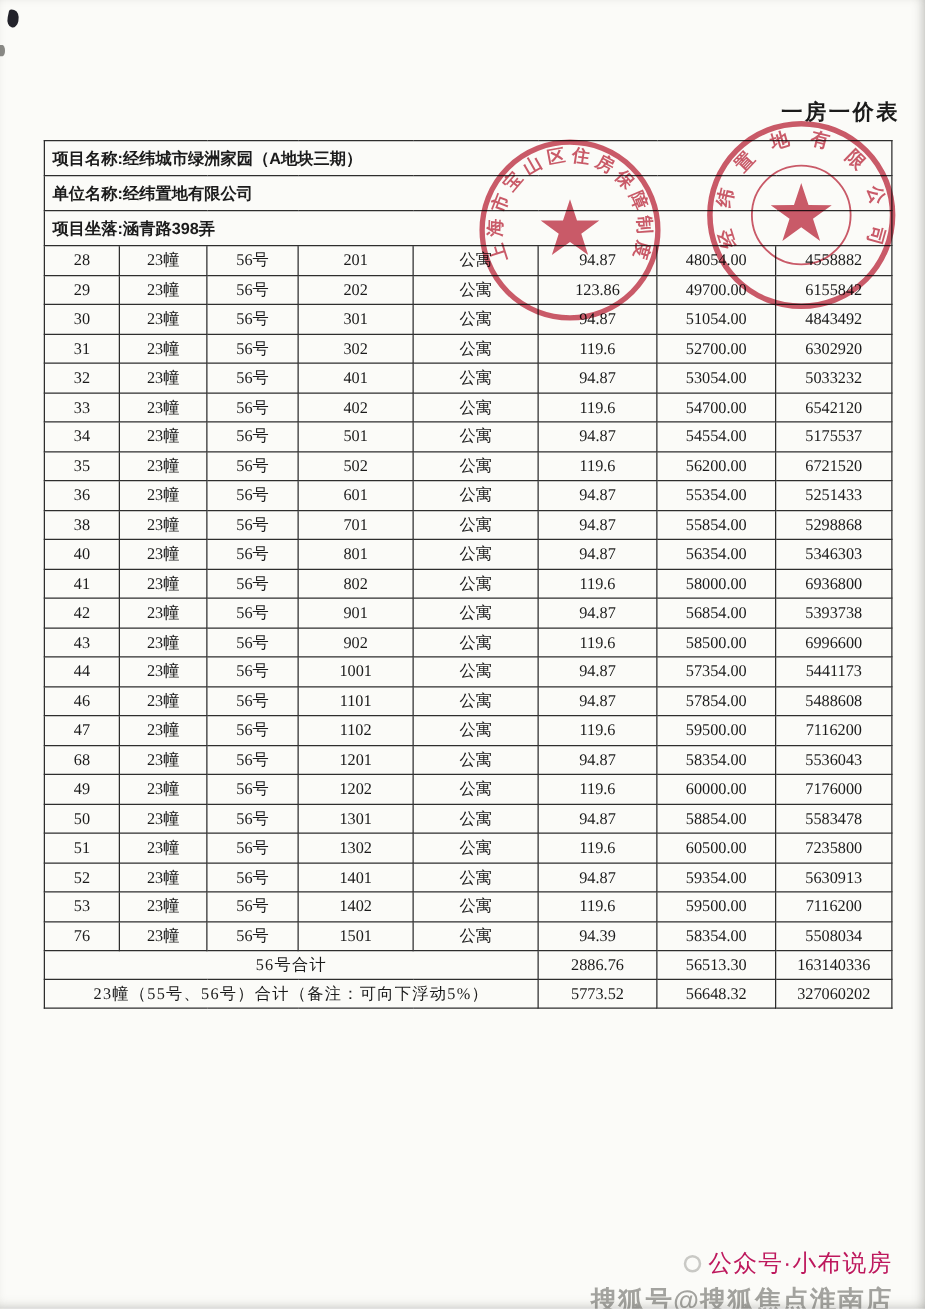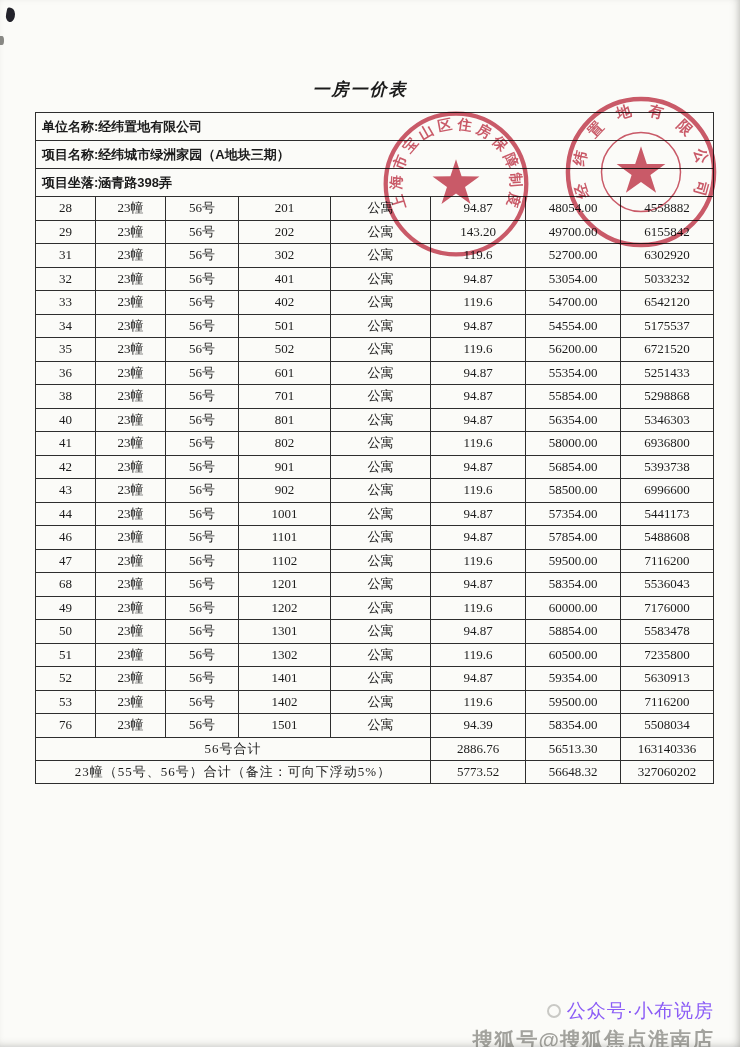--- a/index.html
+++ b/index.html
@@ -20,21 +20,21 @@
     position:absolute; left:6px; top:8px; width:9px; height:14px;
     background:#23232b; border-radius:2px 60% 45% 55%;
     transform:rotate(12deg); z-index:2;
   }
   .edge-mark {
     position:absolute; left:0; top:36px; width:4px; height:9px;
     background:#8a8a86; border-radius:0 50% 50% 0; z-index:2;
   }
   .title {
     position:absolute; top:78px; left:0; width:720px;
-    text-align:center; font-size:17px; font-weight:700; letter-spacing:2px;font-style:italic;
+    text-align:right; font-size:17px; font-weight:700; letter-spacing:2px;
   }
   .price-table {
     position:absolute; top:112px; left:35px; width:678px;
     border-collapse:collapse; table-layout:fixed;
     font-size:13px; z-index:1;
   }
   .price-table td {
     border:1px solid #2e2e2e; text-align:center;
     overflow:hidden; white-space:nowrap;
   }
@@ -58,21 +58,21 @@
   .seal-star { fill:currentColor; }
   .seal-text {
     fill:currentColor; font-family:"Liberation Sans","DejaVu Sans",sans-serif;
     font-weight:700; font-size:15px;
   }
   
   .watermark {
     position:absolute; right:26px; bottom:-7px; z-index:6;
     text-align:right; font-family:"Liberation Sans","DejaVu Sans",sans-serif;
   }
-  .wm-line1 { color:#8b5cf6; font-size:19px; letter-spacing:1px; margin-bottom:2px;margin-top:37px; }
+  .wm-line1 { color:#be185d; font-size:19px; letter-spacing:1px; margin-bottom:2px;margin-top:37px; }
   .wm-line2 { color:#9a9a95; font-size:21px; font-weight:700; letter-spacing:1px; opacity:.9; }
   .wm-icon {
     display:inline-block; width:14px; height:14px;
     border:2px solid #c9c9c5; border-radius:50%;
     margin-right:6px; vertical-align:-1px;
   }
 </style>
 </head>
 <body>
 
@@ -87,24 +87,24 @@
       <col style="width:70px">
       <col style="width:73px">
     <col style="width:92px">
       <col style="width:100px">
       <col style="width:95px">
     <col style="width:95px">
       <col style="width:93px">
   </colgroup>
   <tbody>
     <tr class="info-row">
+      <td colspan="8">项目名称:经纬城市绿洲家园（A地块三期）</td>
+    </tr>
+    <tr class="info-row">
       <td colspan="8">单位名称:经纬置地有限公司</td>
-    </tr>
-    <tr class="info-row">
-      <td colspan="8">项目名称:经纬城市绿洲家园（A地块三期）</td>
     </tr>
     <tr class="info-row">
       <td colspan="8">项目坐落:涵青路398弄</td>
     </tr>
   </tbody>
   <tbody id="data-rows">
       <tr class="data-row">
         <td>28</td>
         <td>23幢</td>
         <td>56号</td>
@@ -113,23 +113,33 @@
         <td>94.87</td>
         <td>48054.00</td>
         <td>4558882</td>
       </tr>
       <tr class="data-row">
         <td>29</td>
         <td>23幢</td>
         <td>56号</td>
         <td>202</td>
         <td>公寓</td>
-        <td>143.20</td>
+        <td>123.86</td>
         <td>49700.00</td>
         <td>6155842</td>
+      </tr>
+      <tr class="data-row">
+        <td>30</td>
+        <td>23幢</td>
+        <td>56号</td>
+        <td>301</td>
+        <td>公寓</td>
+        <td>94.87</td>
+        <td>51054.00</td>
+        <td>4843492</td>
       </tr>
       <tr class="data-row">
         <td>31</td>
         <td>23幢</td>
         <td>56号</td>
         <td>302</td>
         <td>公寓</td>
         <td>119.6</td>
         <td>52700.00</td>
         <td>6302920</td>

